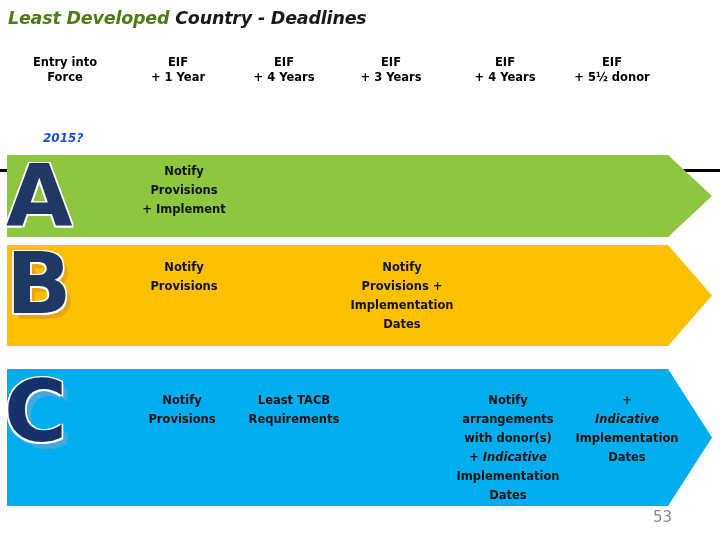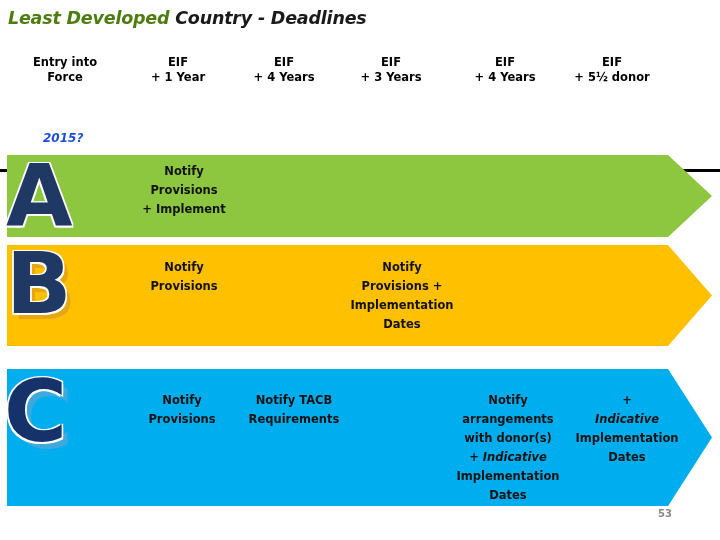--- a/index.html
+++ b/index.html
@@ -138,23 +138,23 @@
     color: #121212;
     line-height: 19px;
     z-index: 4;
   }
   .cell i { font-style: italic; }
 
   .slide-no {
     position: absolute;
     right: 48px;
     top: 508px;
-    font-size: 10px;
+    font-size: 15px;
     color: #8a8a8a;
-    font-weight: bold;
+    font-weight: normal;
   }
 </style>
 </head>
 <body>
 
 <div class="title">
   <span class="hl">Least Developed</span><span> Country - Deadlines</span>
 </div>
 
 <div class="timeline">
@@ -212,21 +212,21 @@
     <div>Provisions +</div>
     <div>Implementation</div>
     <div>Dates</div>
   </div>
 <div class="badge badge-c">C</div>
 <div class="cell" style="left: 128px; top: 391px; width: 108px;">
     <div>Notify</div>
     <div>Provisions</div>
   </div>
 <div class="cell" style="left: 232px; top: 391px; width: 124px;">
-    <div>Notify TACB</div>
+    <div>Least TACB</div>
     <div>Requirements</div>
   </div>
 <div class="cell" style="left: 446px; top: 391px; width: 124px;">
     <div>Notify</div>
     <div>arrangements</div>
     <div>with donor(s)</div>
     <div>+ <i>Indicative</i></div>
     <div>Implementation</div>
     <div>Dates</div>
   </div>

